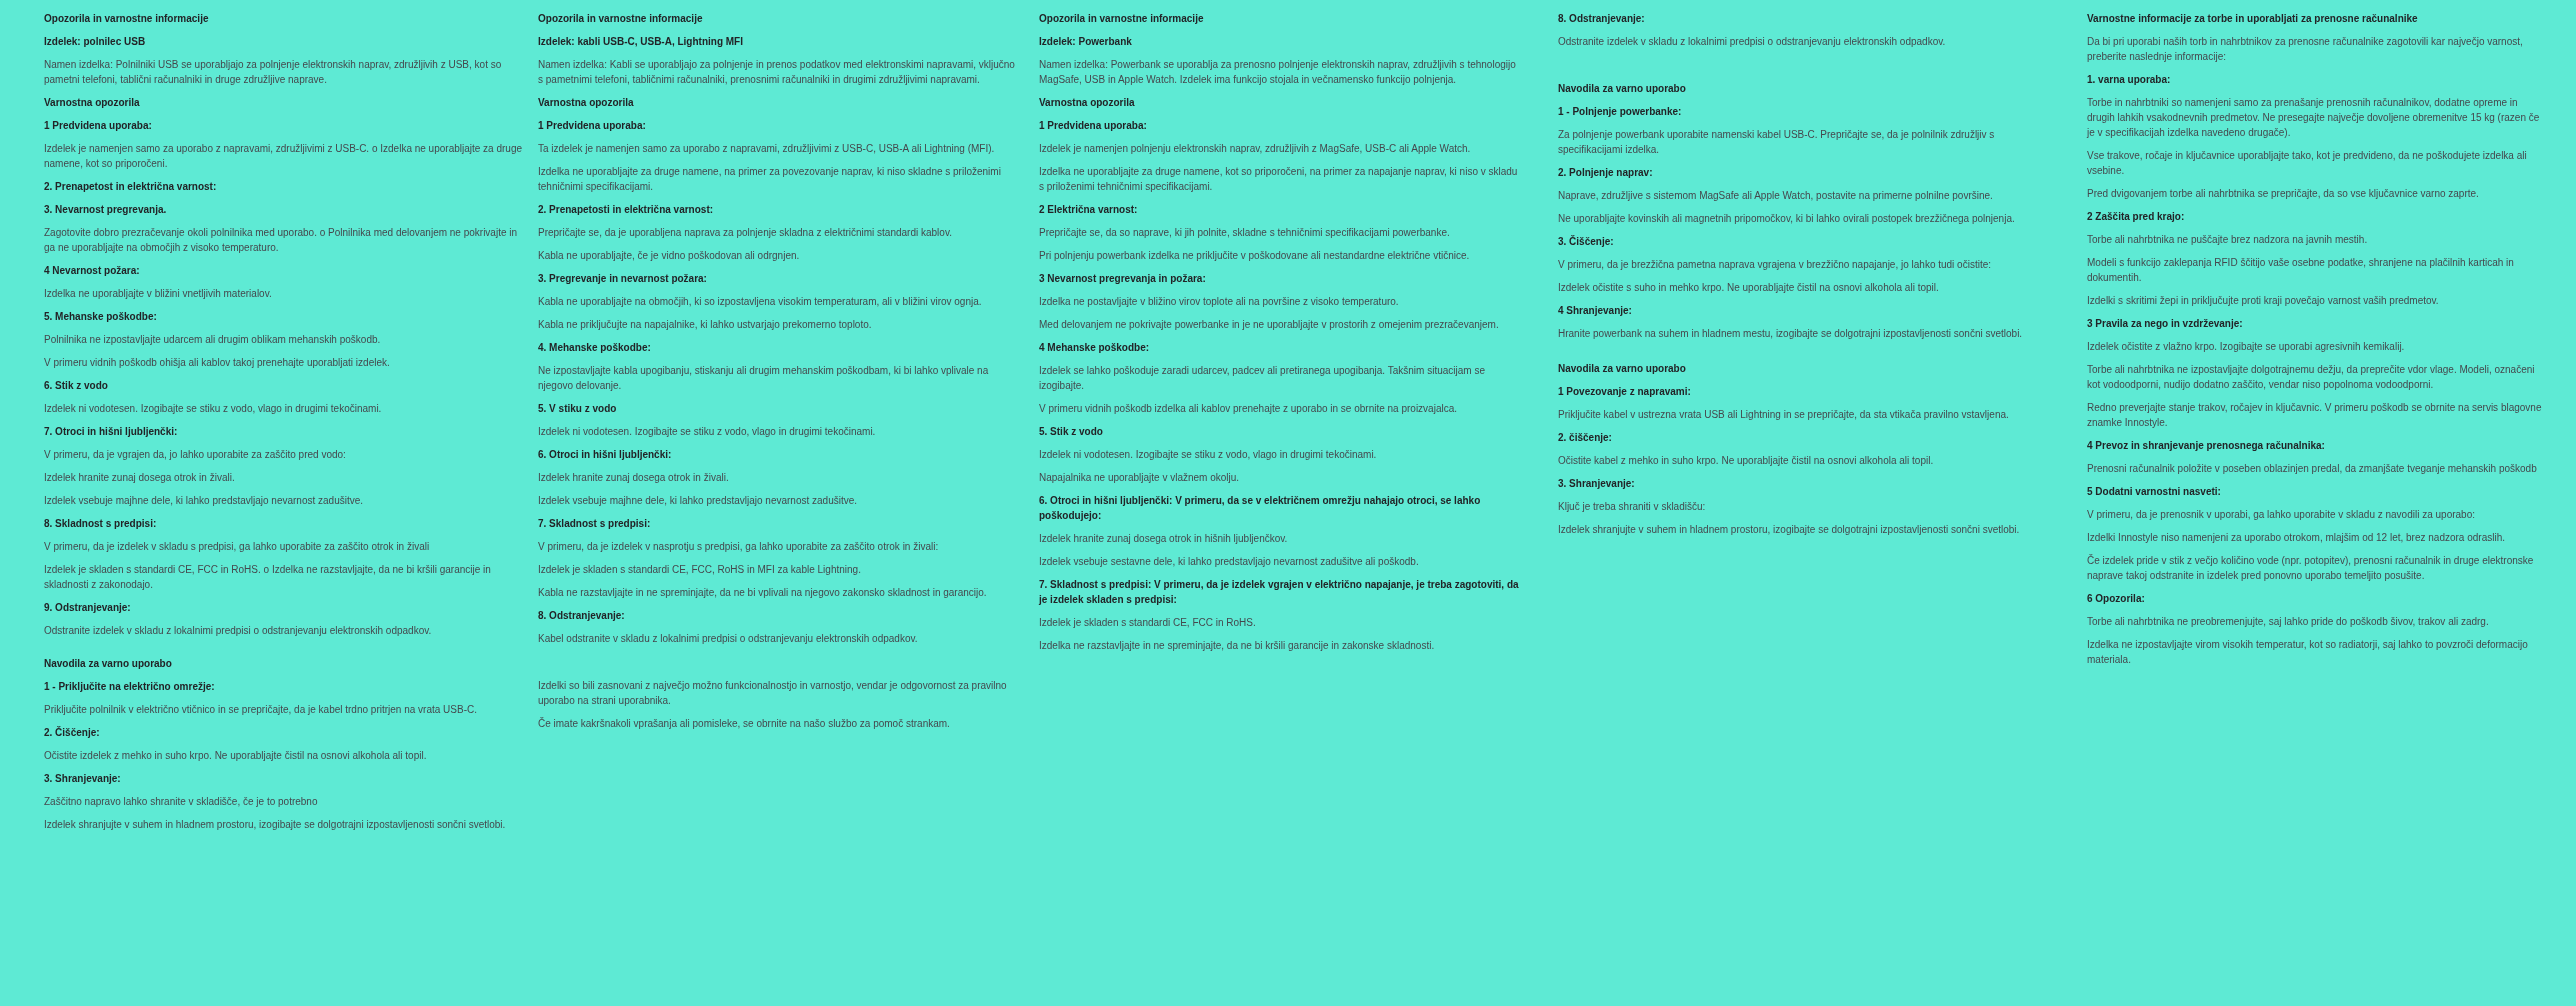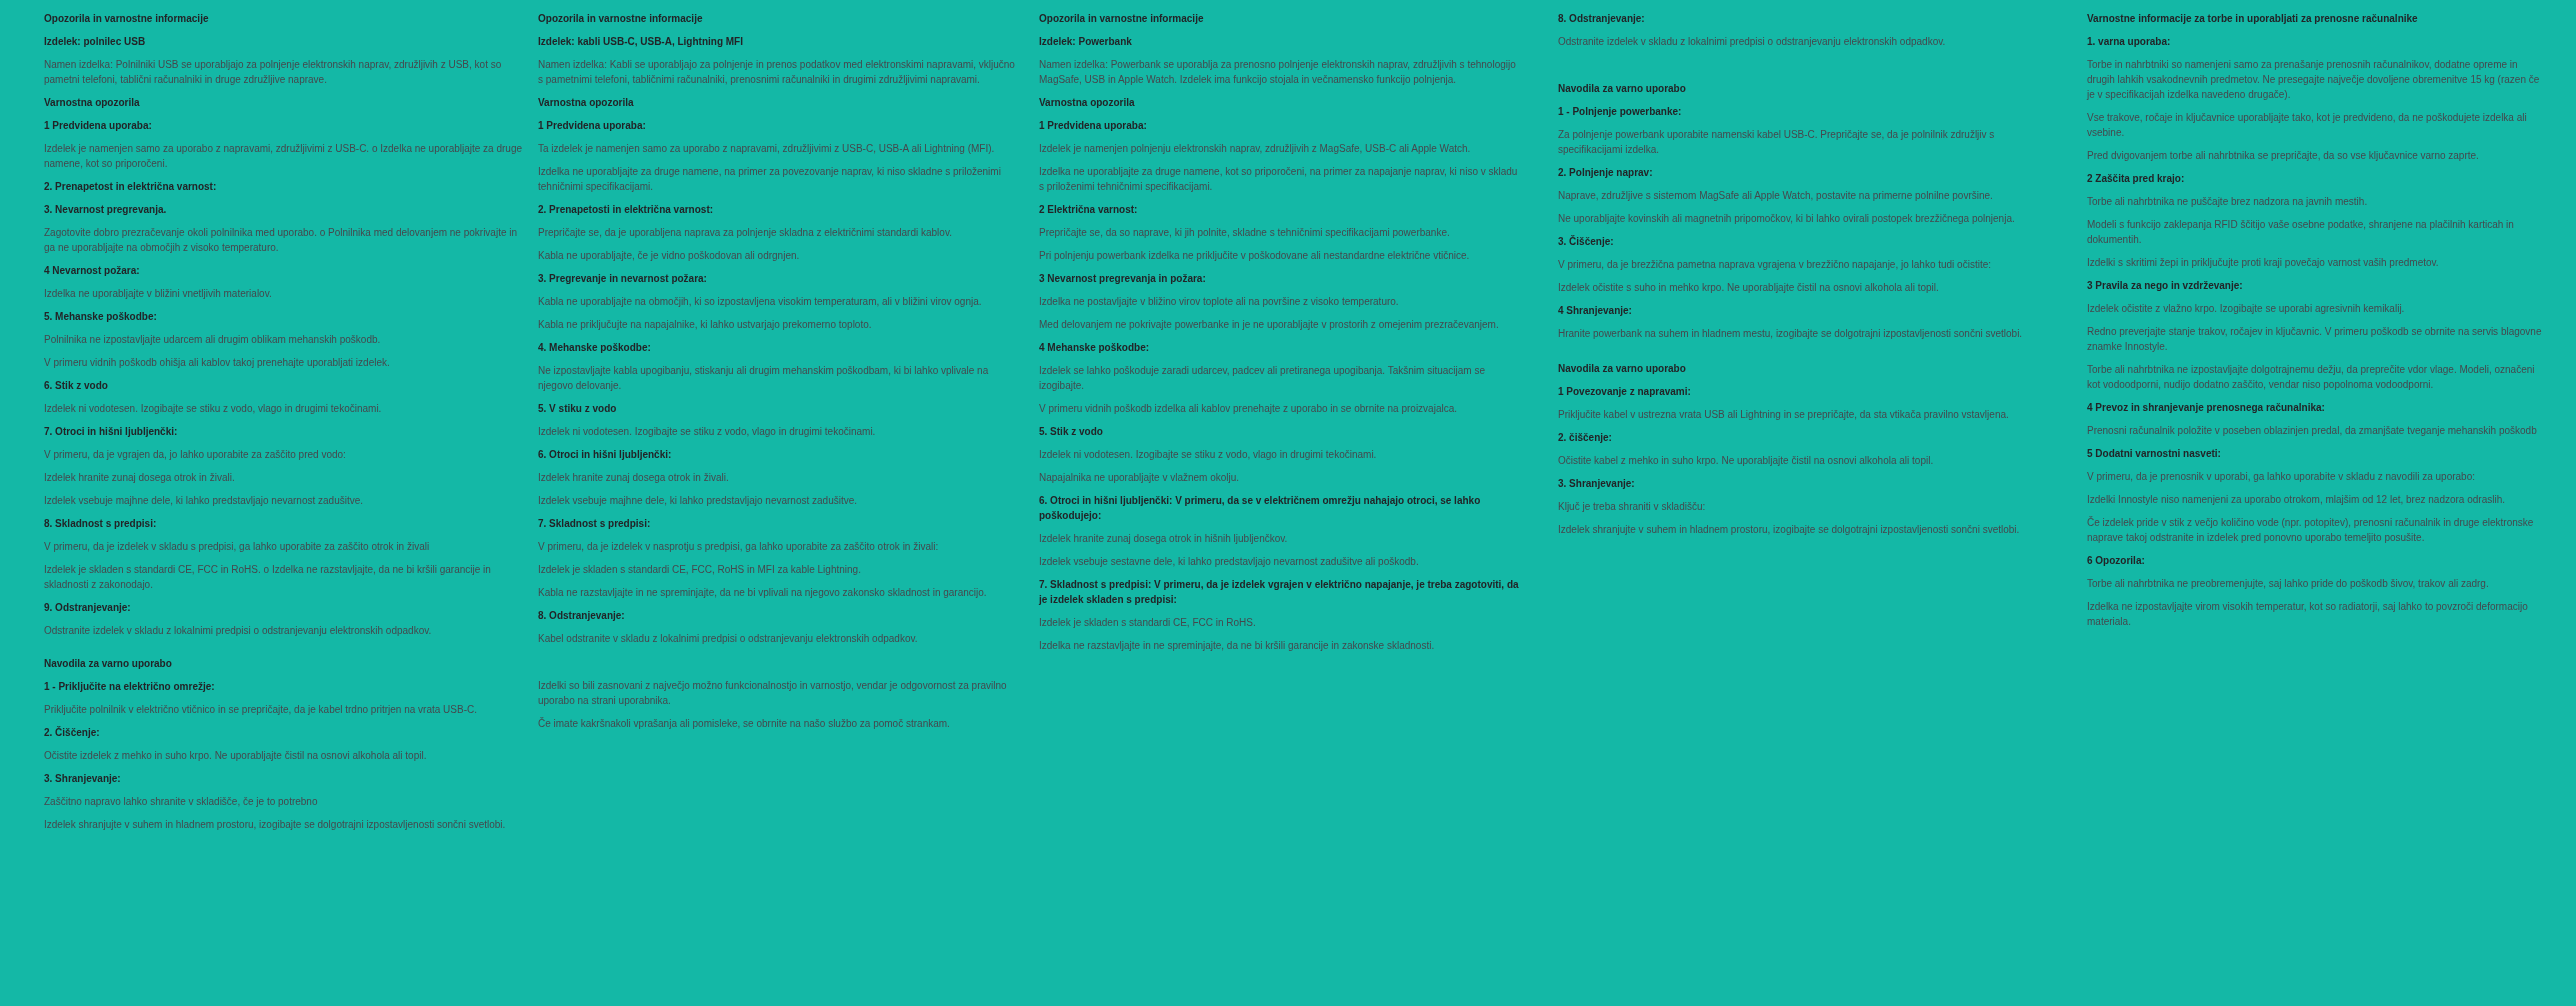--- a/index.html
+++ b/index.html
@@ -1,20 +1,20 @@
 <!DOCTYPE html>
 <html style="font-size:13px"><head>
 <meta charset="utf-8">
 <style>
   html,body{margin:0;padding:0;background:#ffffff;}
   .page{
     position:relative;
     width:2576px;
     height:1006px;
-    background:#14b8a6;
+    background:#5eead4;
     overflow:hidden;
     font-family:"Liberation Sans", sans-serif;
   }
   .col{position:absolute;top:11.3px;}
   .col-1{left:44px;width:483px;}
   .col-2{left:538px;width:483px;}
   .col-3{left:1039px;width:483px;}
   .col-4{left:1558px;width:483px;}
   .col-5{left:2087px;width:457px;}
   .para{
@@ -150,32 +150,33 @@
       <div class="heading h3">1 Povezovanje z napravami:</div>
       <div class="para">Priključite kabel v ustrezna vrata USB ali Lightning in se prepričajte, da sta vtikača pravilno vstavljena.</div>
       <div class="heading h3">2. čiščenje:</div>
       <div class="para">Očistite kabel z mehko in suho krpo. Ne uporabljajte čistil na osnovi alkohola ali topil.</div>
       <div class="heading h3">3. Shranjevanje:</div>
       <div class="para">Ključ je treba shraniti v skladišču:</div>
       <div class="para">Izdelek shranjujte v suhem in hladnem prostoru, izogibajte se dolgotrajni izpostavljenosti sončni svetlobi.</div>
     </div>
     <div class="col col-5">
       <div class="heading h1">Varnostne informacije za torbe in uporabljati za prenosne računalnike</div>
+      <div class="para">Da bi pri uporabi naših torb in nahrbtnikov za prenosne računalnike zagotovili kar največjo varnost, preberite naslednje informacije:</div>
       <div class="heading h3">1. varna uporaba:</div>
       <div class="para">Torbe in nahrbtniki so namenjeni samo za prenašanje prenosnih računalnikov, dodatne opreme in drugih lahkih vsakodnevnih predmetov. Ne presegajte največje dovoljene obremenitve 15 kg (razen če je v specifikacijah izdelka navedeno drugače).</div>
       <div class="para">Vse trakove, ročaje in ključavnice uporabljajte tako, kot je predvideno, da ne poškodujete izdelka ali vsebine.</div>
       <div class="para">Pred dvigovanjem torbe ali nahrbtnika se prepričajte, da so vse ključavnice varno zaprte.</div>
       <div class="heading h3">2 Zaščita pred krajo:</div>
       <div class="para">Torbe ali nahrbtnika ne puščajte brez nadzora na javnih mestih.</div>
       <div class="para">Modeli s funkcijo zaklepanja RFID ščitijo vaše osebne podatke, shranjene na plačilnih karticah in dokumentih.</div>
       <div class="para">Izdelki s skritimi žepi in priključujte proti kraji povečajo varnost vaših predmetov.</div>
       <div class="heading h3">3 Pravila za nego in vzdrževanje:</div>
       <div class="para">Izdelek očistite z vlažno krpo. Izogibajte se uporabi agresivnih kemikalij.</div>
+      <div class="para">Torbe ali nahrbtnika ne izpostavljajte dolgotrajnemu dežju, da preprečite vdor vlage. Modeli, označeni kot vodoodporni, nudijo dodatno zaščito, vendar niso popolnoma vodoodporni.</div>
       <div class="para">Redno preverjajte stanje trakov, ročajev in ključavnic. V primeru poškodb se obrnite na servis blagovne znamke Innostyle.</div>
-      <div class="para">Torbe ali nahrbtnika ne izpostavljajte dolgotrajnemu dežju, da preprečite vdor vlage. Modeli, označeni kot vodoodporni, nudijo dodatno zaščito, vendar niso popolnoma vodoodporni.</div>
       <div class="heading h3">4 Prevoz in shranjevanje prenosnega računalnika:</div>
       <div class="para">Prenosni računalnik položite v poseben oblazinjen predal, da zmanjšate tveganje mehanskih poškodb</div>
       <div class="heading h3">5 Dodatni varnostni nasveti:</div>
       <div class="para">V primeru, da je prenosnik v uporabi, ga lahko uporabite v skladu z navodili za uporabo:</div>
       <div class="para">Izdelki Innostyle niso namenjeni za uporabo otrokom, mlajšim od 12 let, brez nadzora odraslih.</div>
       <div class="para">Če izdelek pride v stik z večjo količino vode (npr. potopitev), prenosni računalnik in druge elektronske naprave takoj odstranite in izdelek pred ponovno uporabo temeljito posušite.</div>
       <div class="heading h3">6 Opozorila:</div>
       <div class="para">Torbe ali nahrbtnika ne preobremenjujte, saj lahko pride do poškodb šivov, trakov ali zadrg.</div>
       <div class="para">Izdelka ne izpostavljajte virom visokih temperatur, kot so radiatorji, saj lahko to povzroči deformacijo materiala.</div>
     </div>

